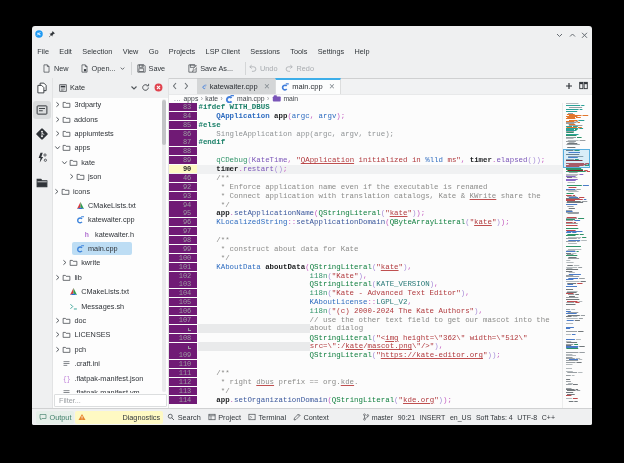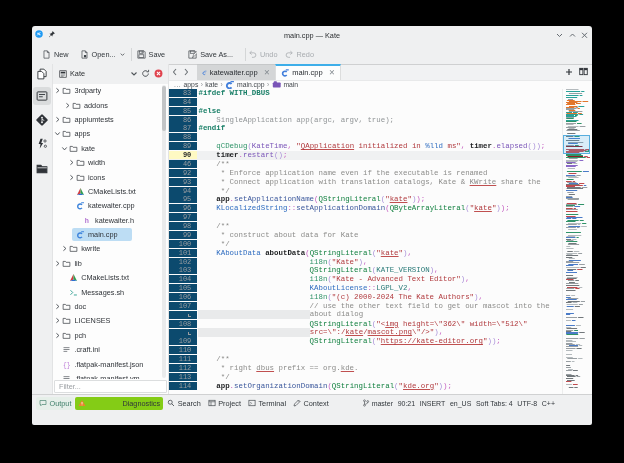--- a/index.html
+++ b/index.html
@@ -60,21 +60,21 @@
 #crumb { height:8px; flex:none; display:flex; align-items:center; font-size:6.8px; color:#44494e; gap:2.4px; padding-left:5px; background:#fcfcfc; }
 #crumb .sep { color:#8a8e92; font-size:6.5px; }
 #crumb .dots { color:#6d7377; letter-spacing:0.5px; }
 
 #codearea { flex:1; position:relative; overflow:hidden;
   font-family:"Liberation Mono", monospace; font-size:7.42px; }
 #codelines { position:absolute; left:0; top:0; right:0; }
 .row { height:8.88px; display:flex; white-space:pre; align-items:center; }
 .row.cur { background:#f0f1f2; }
 .gn { width:28.3px; flex:none; text-align:right; color:#9a9da0; font-size:7px;
-  background:#0c4a6e; padding-right:6px; }
+  background:#701a75; padding-right:6px; }
 .row { }
 .gncur { color:#1d1f21; font-weight:bold; background:#fef9c3; }
 .ct { padding-left:1.2px; }
 .wm { display:inline-block; width:3px; height:3px; border-left:1px solid #9a9da0; border-bottom:1px solid #9a9da0; }
 .wrapind { display:inline-block; height:8.88px; background:#e9eaeb; vertical-align:top; }
 .k { color:#177e66; font-weight:bold; }
 .q { color:#128040; font-weight:normal; }
 .f { color:#2f9368; }
 .t { color:#2e6cc0; font-weight:bold; }
 .T { color:#2e6cc0; }
@@ -93,50 +93,62 @@
 
 #minimap { position:absolute; right:0; top:0; bottom:0; width:30px; background:#fcfcfc; border-left:1px solid #eceded; }
 #mmsvg { position:absolute; left:1px; top:0; }
 #mmview { position:absolute; left:0; right:2px; top:46px; height:19px; background:rgba(61,174,233,0.18); border:1px solid #58aede; }
 
 #status { height:17px; flex:none; border-top:1px solid #d0d1d2; background:#eff0f1;
   display:flex; align-items:center; font-size:7.3px; color:#31363b; }
 .bbtn { display:flex; align-items:center; gap:2.5px; padding:2px 3px; border-radius:2px; }
 .bbi { width:8px; height:8px; display:block; }
 #bout { color:#41806b; background:#e6efe9; margin-left:4px; }
-#bdiag { background:#84cc16;gap:36px; }
+#bdiag { background:#fef9c3;gap:36px; }
 #stright { margin-left:auto; display:flex; align-items:center; gap:4.6px; padding-right:37px; font-size:7px; }
 #stright .itm { }
 </style></head>
 <body>
 <div id="win">
   <div id="title">
     <span class="lg">
         <svg width="8" height="8" viewBox="0 0 16 16">
           <circle cx="8" cy="8" r="7.5" fill="#1d99f3"></circle>
           <path d="M4 11 L11 4 M6 5 l4 6 M4 7 l7 2" stroke="#fff" stroke-width="1.4" fill="none"></path>
         </svg>
       </span>
       <span class="pin">
         <svg width="8" height="8" viewBox="0 0 16 16">
           <path d="M9 2 l5 5 -2.2 .6 -2.6 2.6 -.4 3 -2.6-2.6 -4 4 -.6-.6 4-4 -2.6-2.6 3-.4 2.6-2.6 z" fill="#2f3338"></path>
         </svg>
       </span>
-    <span class="cap">main.cpp — Kate</span>
     <div id="wctl">
       <svg width="7" height="10" viewBox="0 0 7 10">
           <path d="M1 4 l2.5 2.5 2.5-2.5" fill="none" stroke="#656b71" stroke-width="1"></path>
         </svg>
       <svg width="7" height="10" viewBox="0 0 7 10">
           <path d="M1 6.5 l2.5-2.5 2.5 2.5" fill="none" stroke="#656b71" stroke-width="1"></path>
         </svg>
       <svg width="7" height="10" viewBox="0 0 7 10">
           <path d="M1 2.8 l5 5 M6 2.8 l-5 5" fill="none" stroke="#656b71" stroke-width="1"></path>
         </svg>
     </div>
+  </div>
+  <div id="menu">
+    <span>File</span>
+      <span>Edit</span>
+      <span>Selection</span>
+      <span>View</span>
+      <span>Go</span>
+      <span>Projects</span>
+      <span>LSP Client</span>
+      <span>Sessions</span>
+      <span>Tools</span>
+      <span>Settings</span>
+      <span>Help</span>
   </div>
   <div id="toolbar">
     <div class="tbtn" style="margin-left:10px">
         <svg class="tbi" viewBox="0 0 16 16">
           <path d="M3.5 1.5 h6 l3 3 v10 h-9 z" fill="none" stroke="#3a3f44" stroke-width="1.2"></path>
           <path d="M9.5 1.5 v3 h3" fill="none" stroke="#3a3f44" stroke-width="1.2"></path>
         </svg>
         <span>New</span>
       </div>
     <div class="tbtn" style="margin-left:11px">
@@ -252,21 +264,21 @@
       <div id="tree">
 <div class="trow" style="padding-left:1.4px">
             <svg class="ar" viewBox="0 0 8 8">
               <path d="M2.8 1.5 L5.6 4 L2.8 6.5" fill="none" stroke="#4d5257" stroke-width="1.1"></path>
             </svg>
             <svg class="ti" viewBox="0 0 12 12">
               <path d="M1.5 3.2 h3 l1 1.2 h5 v5.4 h-9 z" fill="none" stroke="#41464b" stroke-width="1"></path>
             </svg>
             <span class="tlbl">3rdparty</span>
           </div>
-<div class="trow" style="padding-left:11px">
+<div class="trow" style="padding-left:1px">
             <svg class="ar" viewBox="0 0 8 8">
               <path d="M2.8 1.5 L5.6 4 L2.8 6.5" fill="none" stroke="#4d5257" stroke-width="1.1"></path>
             </svg>
             <svg class="ti" viewBox="0 0 12 12">
               <path d="M1.5 3.2 h3 l1 1.2 h5 v5.4 h-9 z" fill="none" stroke="#41464b" stroke-width="1"></path>
             </svg>
             <span class="tlbl">addons</span>
           </div>
 <div class="trow" style="padding-left:1.4px">
             <svg class="ar" viewBox="0 0 8 8">
@@ -295,23 +307,23 @@
             </svg>
             <span class="tlbl">kate</span>
           </div>
 <div class="trow" style="padding-left:15.0px">
             <svg class="ar" viewBox="0 0 8 8">
               <path d="M2.8 1.5 L5.6 4 L2.8 6.5" fill="none" stroke="#4d5257" stroke-width="1.1"></path>
             </svg>
             <svg class="ti" viewBox="0 0 12 12">
               <path d="M1.5 3.2 h3 l1 1.2 h5 v5.4 h-9 z" fill="none" stroke="#41464b" stroke-width="1"></path>
             </svg>
-            <span class="tlbl">width</span>
-          </div>
-<div class="trow" style="padding-left:15.0px">
+            <span class="tlbl">json</span>
+          </div>
+<div class="trow" style="">
             <svg class="ar" viewBox="0 0 8 8">
               <path d="M2.8 1.5 L5.6 4 L2.8 6.5" fill="none" stroke="#4d5257" stroke-width="1.1"></path>
             </svg>
             <svg class="ti" viewBox="0 0 12 12">
               <path d="M1.5 3.2 h3 l1 1.2 h5 v5.4 h-9 z" fill="none" stroke="#41464b" stroke-width="1"></path>
             </svg>
             <span class="tlbl">icons</span>
           </div>
 <div class="trow" style="padding-left:15.0px">
             <span class="ar"></span>
@@ -491,21 +503,21 @@
           <span class="sep">›</span>
           <svg class="tabi" viewBox="0 0 12 12">
             <rect x="1" y="3" width="10" height="6.5" rx="1.2" fill="#7a55b8"></rect>
             <rect x="2.2" y="1.6" width="4" height="2.4" rx="1" fill="#7a55b8"></rect>
           </svg>
           <span>main</span>
       </div>
       <div id="codearea">
         <div id="codelines">
 <div class="row"><span class="gn">83</span><span class="ct"><span class="k">#ifdef&nbsp;WITH_DBUS</span></span></div>
-<div class="row"><span class="gn">84</span></div>
+<div class="row"><span class="gn">84</span><span class="ct"><span>&nbsp;&nbsp;&nbsp;&nbsp;</span><span class="t">QApplication</span><span>&nbsp;</span><span class="b">app</span><span class="pk">(</span><span class="T">argc</span><span class="pk">,</span><span>&nbsp;</span><span class="T">argv</span><span class="pk">);</span></span></div>
 <div class="row"><span class="gn">85</span><span class="ct"><span class="k">#else</span></span></div>
 <div class="row"><span class="gn">86</span><span class="ct"><span>&nbsp;&nbsp;&nbsp;&nbsp;</span><span class="i">SingleApplication&nbsp;app(argc,&nbsp;argv,&nbsp;</span><span class="ib">true</span><span class="i">);</span></span></div>
 <div class="row"><span class="gn">87</span><span class="ct"><span class="k">#endif</span></span></div>
 <div class="row"><span class="gn">88</span><span class="ct"></span></div>
 <div class="row"><span class="gn">89</span><span class="ct"><span>&nbsp;&nbsp;&nbsp;&nbsp;</span><span class="f">qCDebug</span><span class="lv">(</span><span class="m">KateTime</span><span class="pk">,</span><span>&nbsp;</span><span class="s">"</span><span class="su">QApplication</span><span class="s">&nbsp;initialized&nbsp;in&nbsp;</span><span class="T">%lld</span><span class="s">&nbsp;ms"</span><span class="pk">,</span><span>&nbsp;</span><span class="b">timer</span><span class="pk">.</span><span class="m">elapsed</span><span class="lv">()</span><span class="lv">)</span><span class="pk">;</span></span></div>
 <div class="row cur"><span class="gn gncur">90</span><span class="ct"><span>&nbsp;&nbsp;&nbsp;&nbsp;</span><span class="b">timer</span><span class="pk">.</span><span class="m">restart</span><span class="lv">()</span><span class="pk">;</span></span></div>
 <div class="row"><span class="gn">46</span><span class="ct"><span>&nbsp;&nbsp;&nbsp;&nbsp;</span><span class="c">/**</span></span></div>
 <div class="row"><span class="gn">92</span><span class="ct"><span>&nbsp;&nbsp;&nbsp;&nbsp;&nbsp;</span><span class="c">*&nbsp;Enforce&nbsp;application&nbsp;name&nbsp;even&nbsp;if&nbsp;the&nbsp;executable&nbsp;is&nbsp;renamed</span></span></div>
 <div class="row"><span class="gn">93</span><span class="ct"><span>&nbsp;&nbsp;&nbsp;&nbsp;&nbsp;</span><span class="c">*&nbsp;Connect&nbsp;application&nbsp;with&nbsp;translation&nbsp;catalogs,&nbsp;Kate&nbsp;&amp;&nbsp;</span><span class="cu">KWrite</span><span class="c">&nbsp;share&nbsp;the</span></span></div>
 <div class="row"><span class="gn">94</span><span class="ct"><span>&nbsp;&nbsp;&nbsp;&nbsp;&nbsp;</span><span class="c">*/</span></span></div>

